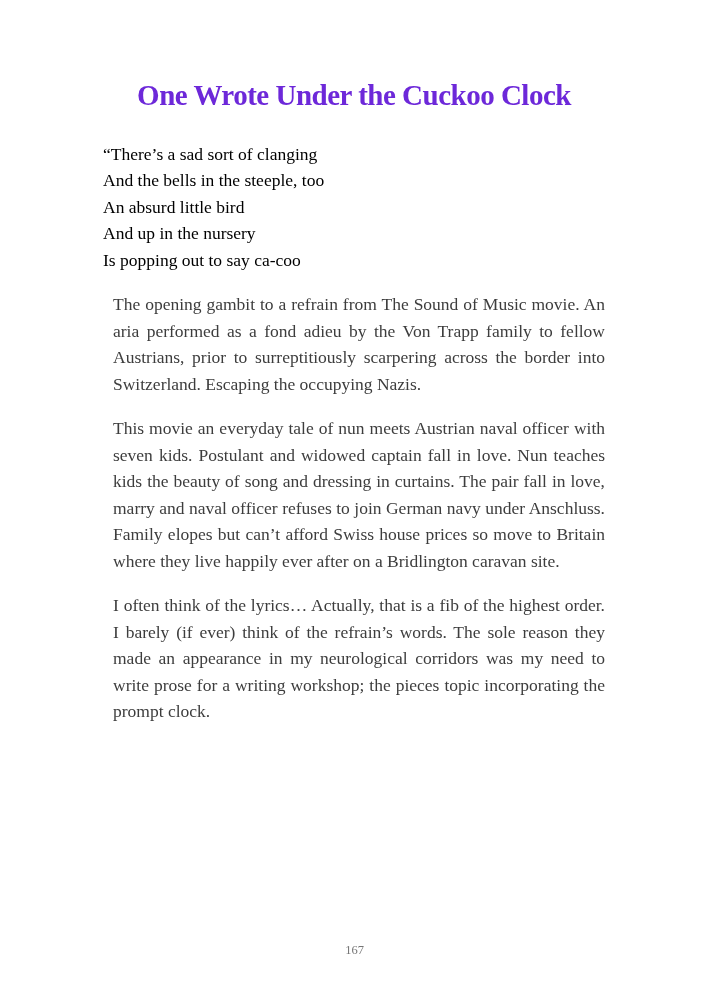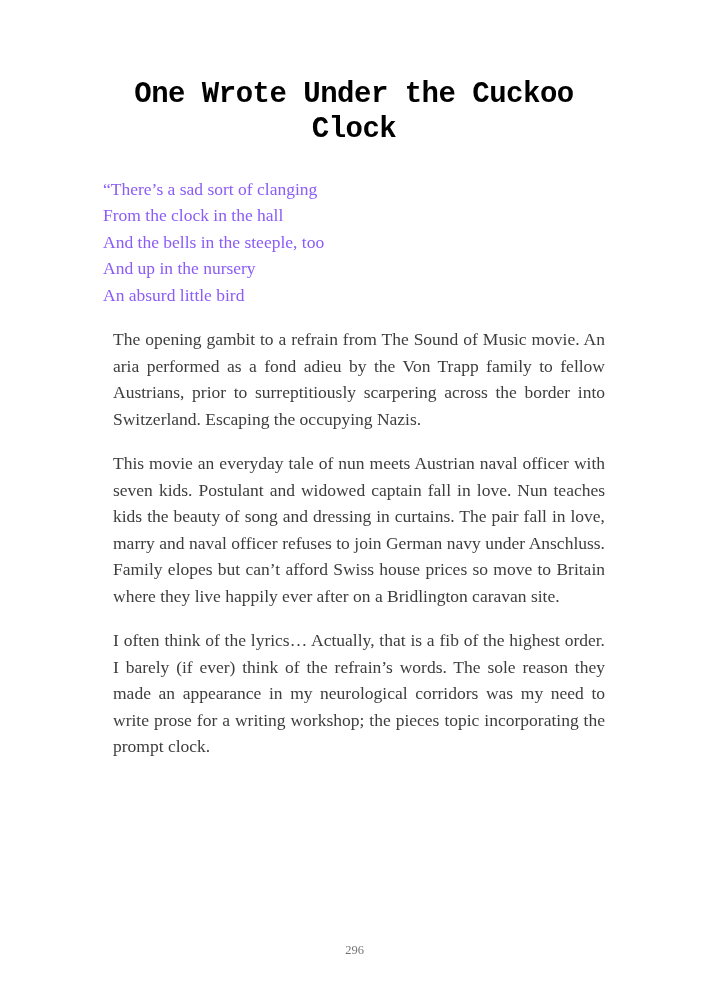--- a/index.html
+++ b/index.html
@@ -12,36 +12,36 @@
     width: 709px;
     height: 992px;
     background: #ffffff;
     overflow: hidden;
     font-family: "Liberation Serif", "DejaVu Serif", serif;
   }
   .content {
     padding: 78px 104px 0 103px;
   }
   .chapter-title {
-    font-family: Liberation Mono, monospace;
+    font-family: Liberation Serif, serif;
     font-weight: 700;
     font-size: 29px;
     line-height: 1.2;
     letter-spacing: -0.5px;
-    color: #000000;
+    color: #6d28d9;
     text-align: center;
     margin: 0 -10px 28px -10px;
   }
   .poem {
     margin: 0 0 18px 0;
   }
   .poem-line {
     font-size: 17.5px;
     line-height: 26.5px;
-    color: #8b5cf6;
+    color: #000000;
     white-space: pre;
     font-family: Liberation Serif, serif;
   }
   .body-paragraph {
     font-size: 17.5px;
     line-height: 26.5px;
     color: #3d3d3d;
     text-align: justify;
     margin: 0 0 18px 10px;
   }
@@ -58,26 +58,26 @@
 </head>
 <body>
 
 <div class="page">
   <div class="content">
 
     <h1 class="chapter-title">One Wrote Under the Cuckoo Clock</h1>
 
     <div class="poem">
       <div class="poem-line">“There’s a sad sort of clanging</div>
-      <div class="poem-line">From the clock in the hall</div>
       <div class="poem-line">And the bells in the steeple, too</div>
+      <div class="poem-line">An absurd little bird</div>
       <div class="poem-line">And up in the nursery</div>
-      <div class="poem-line">An absurd little bird</div>
+      <div class="poem-line">Is popping out to say ca-coo</div>
     </div>
 
     <p class="body-paragraph">The opening gambit to a refrain from The Sound of Music movie. An aria performed as a fond adieu by the Von Trapp family to fellow Austrians, prior to surreptitiously scarpering across the border into Switzerland. Escaping the occupying Nazis.</p>
     <p class="body-paragraph">This movie an everyday tale of nun meets Austrian naval officer with seven kids. Postulant and widowed captain fall in love. Nun teaches kids the beauty of song and dressing in curtains. The pair fall in love, marry and naval officer refuses to join German navy under Anschluss. Family elopes but can’t afford Swiss house prices so move to Britain where they live happily ever after on a Bridlington caravan site.</p>
     <p class="body-paragraph">I often think of the lyrics… Actually, that is a fib of the highest order. I barely (if ever) think of the refrain’s words. The sole reason they made an appearance in my neurological corridors was my need to write prose for a writing workshop; the pieces topic incorporating the prompt clock.</p>
 
   </div>
 
-  <div class="page-number">296</div>
+  <div class="page-number">167</div>
 </div>
 
 </body></html>

